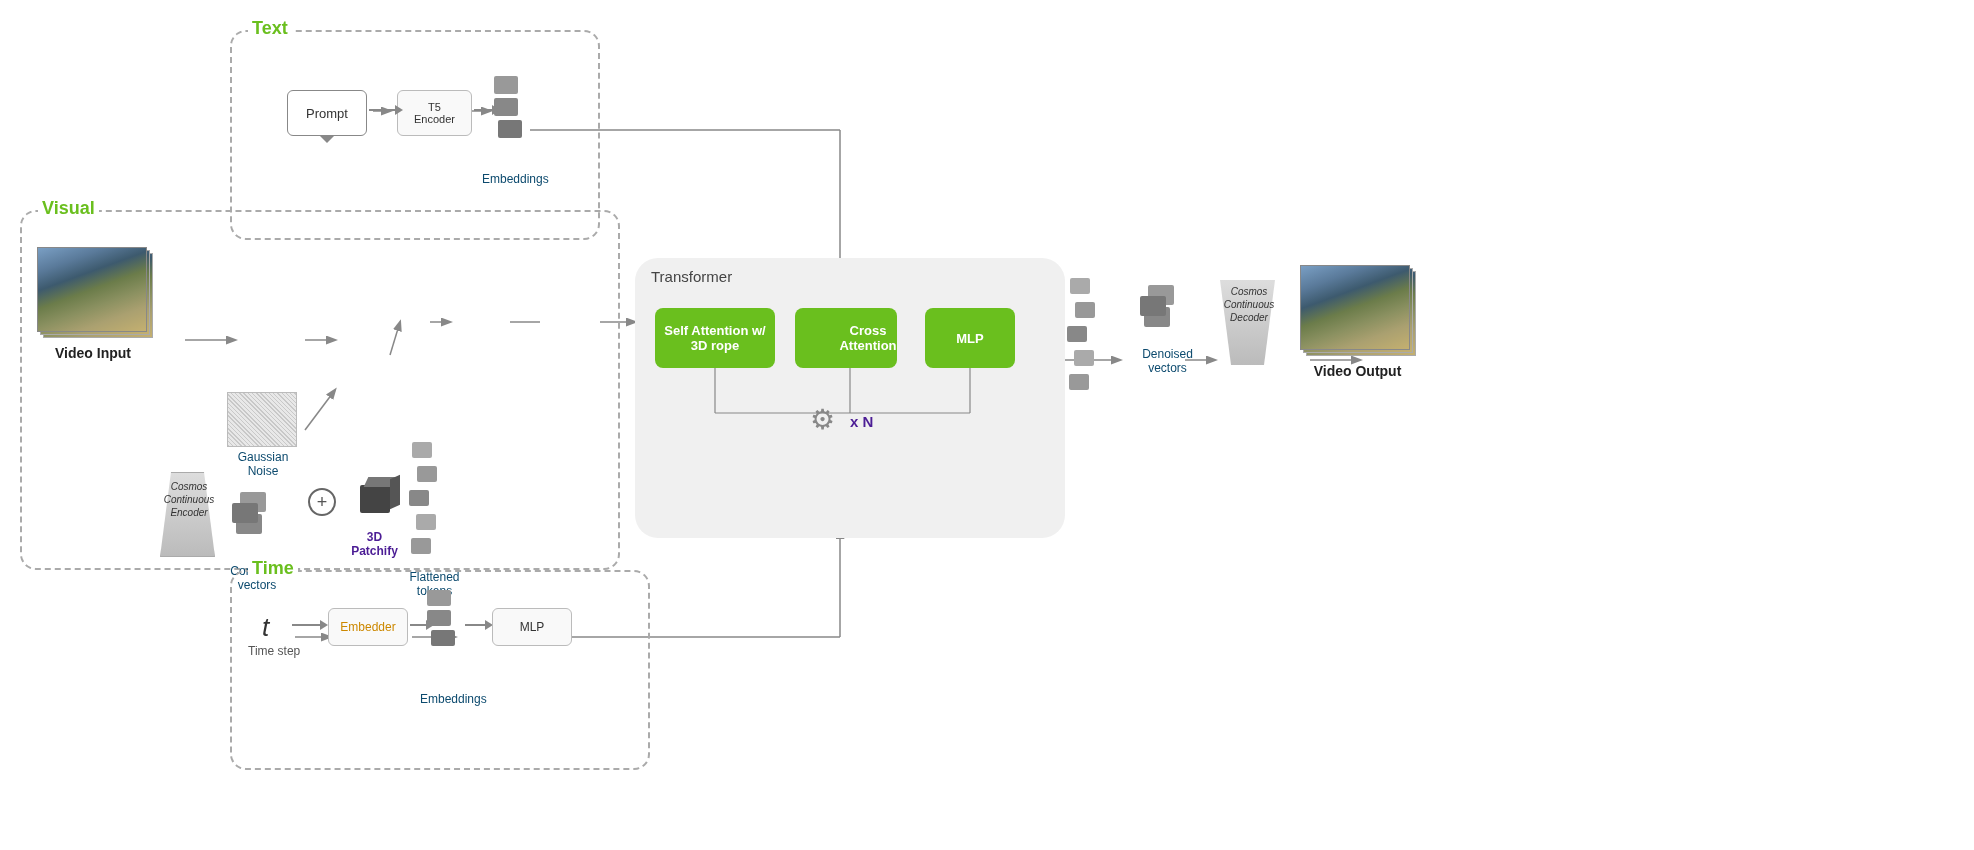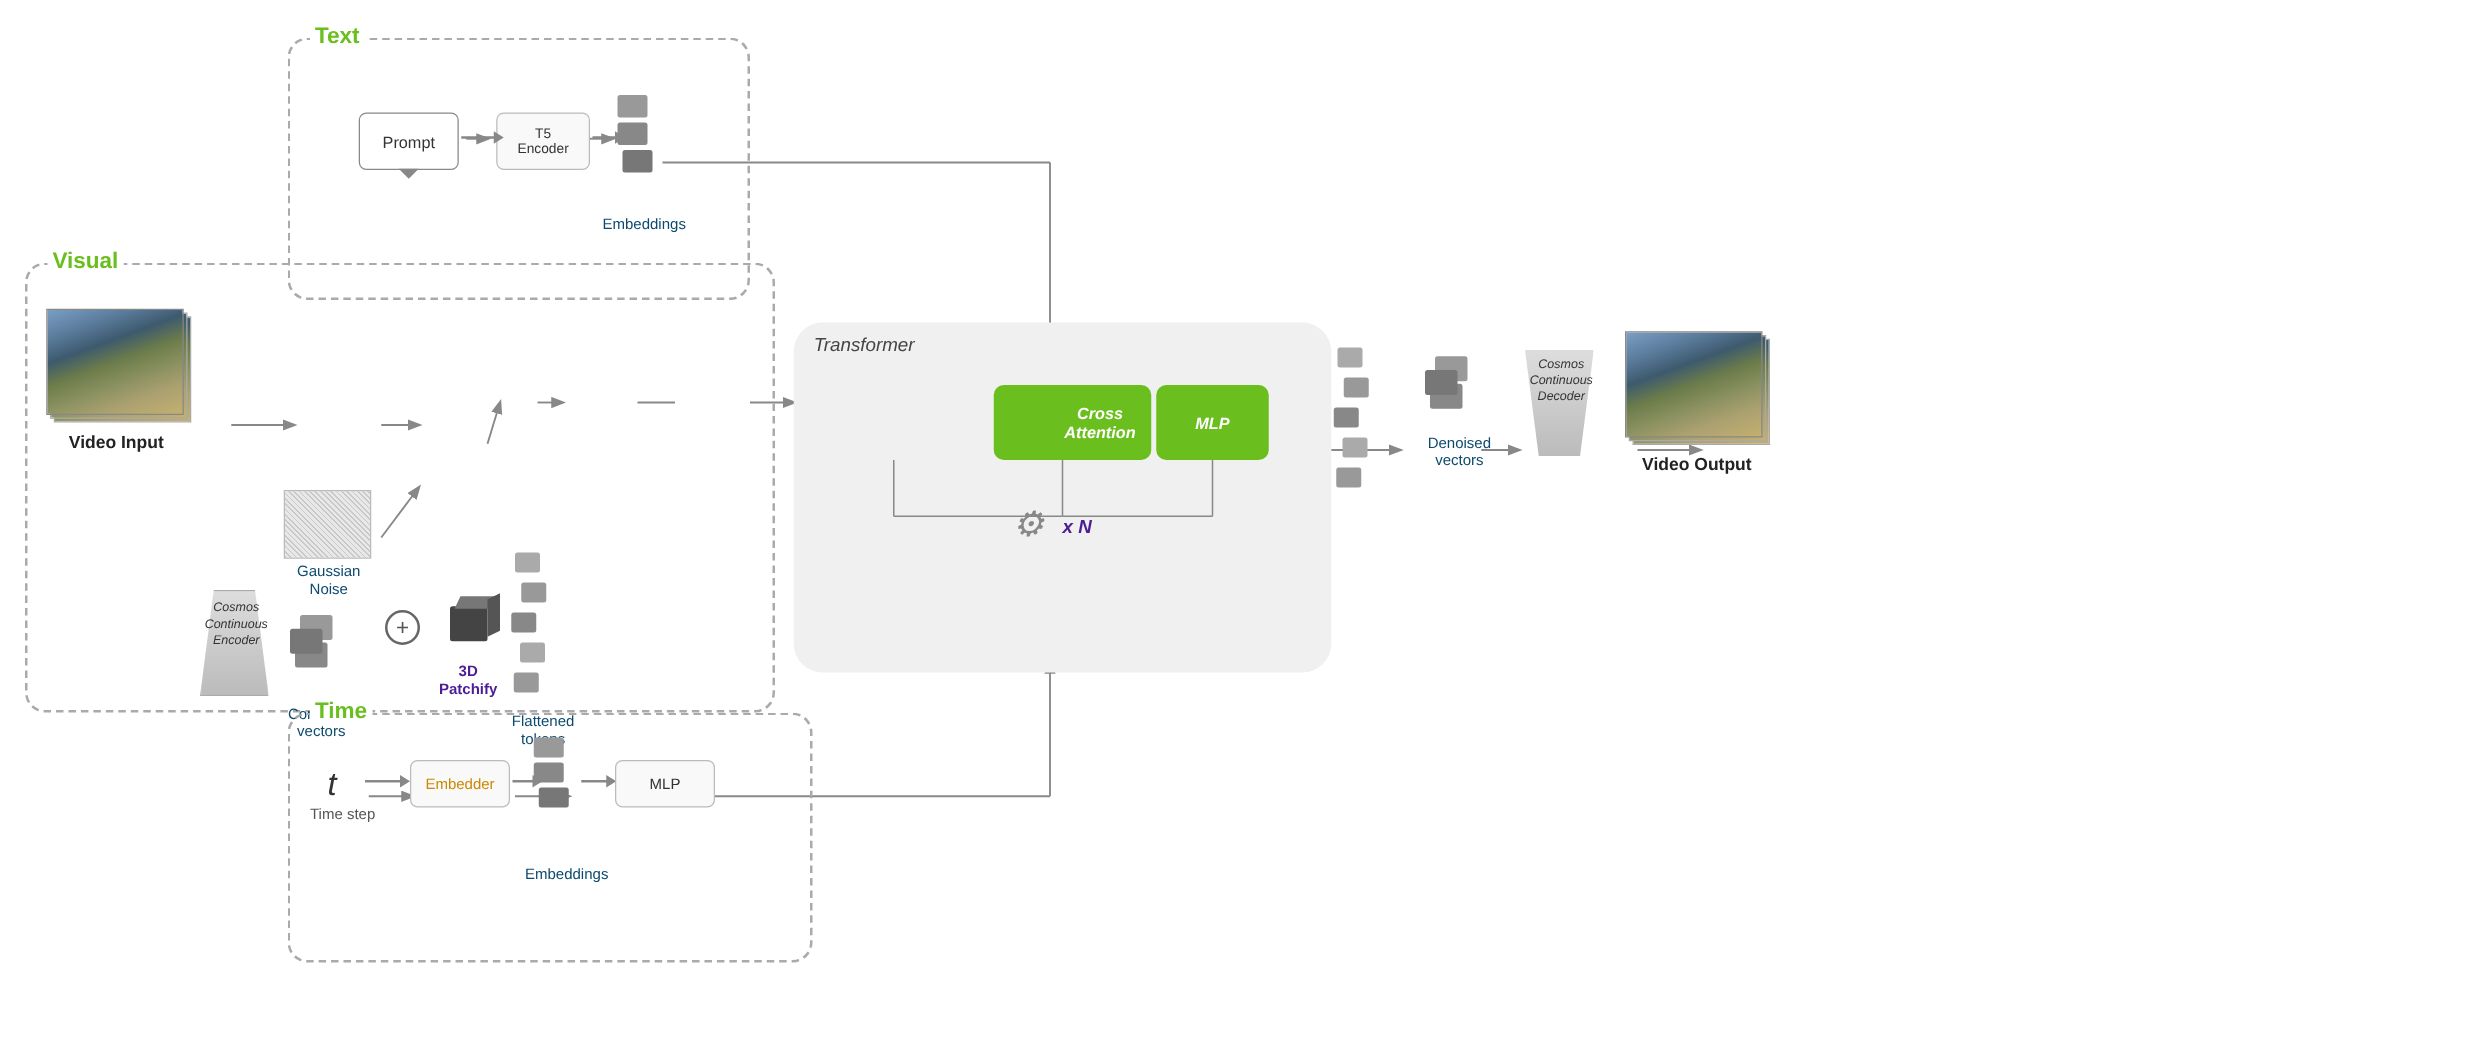--- a/index.html
+++ b/index.html
@@ -59,21 +59,20 @@
 
     
     .transformer-box {
       position: absolute;
       top: 258px;
       left: 635px;
       width: 430px;
       height: 280px;
       background: #f0f0f0;
       border-radius: 23px;
-      font-style: italic;
     }
 
     .transformer-label {
       position: absolute;
       top: 10px;
       left: 16px;
       font-size: 15px;
       color: #444;
     }
 
@@ -95,21 +94,21 @@
     .btn-self-attn {
       top: 50px;
       left: 20px;
       width: 120px;
       height: 60px;
     }
 
     .btn-cross-attn {
       top: 50px;
       left: 160px;
-      width: 126px;
+      width: 102px;
       height: 60px;
       padding-left: 48px;
     }
 
     .btn-mlp {
       top: 50px;
       left: 290px;
       width: 90px;
       height: 60px;
     }
@@ -364,20 +363,23 @@
     </div>
     <div class="label" style="top:358px; left:380px; width:65px;">
       <span>Flattened
 tokens</span>
     </div>
   </div>
 
   <div class="transformer-box">
     <div class="transformer-label">Transformer</div>
 
+    <div class="green-btn btn-self-attn">
+      <span>Self Attention w/ 3D rope</span>
+    </div>
 
     <div class="green-btn btn-cross-attn">
       <span>Cross Attention</span>
     </div>
 
     <div class="green-btn btn-mlp">
       <span>MLP</span>
     </div>
 
     <div style="position:absolute; top:145px; left:175px; font-size:28px; color:#888;">⚙</div>

